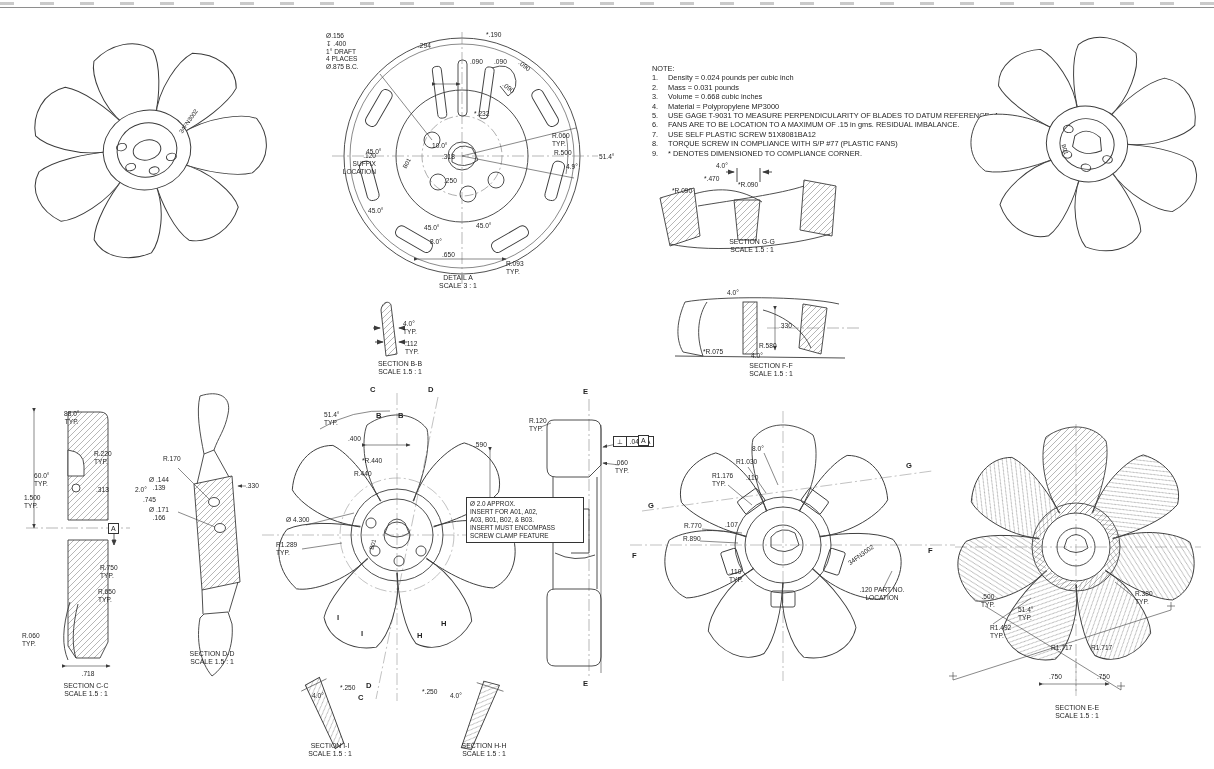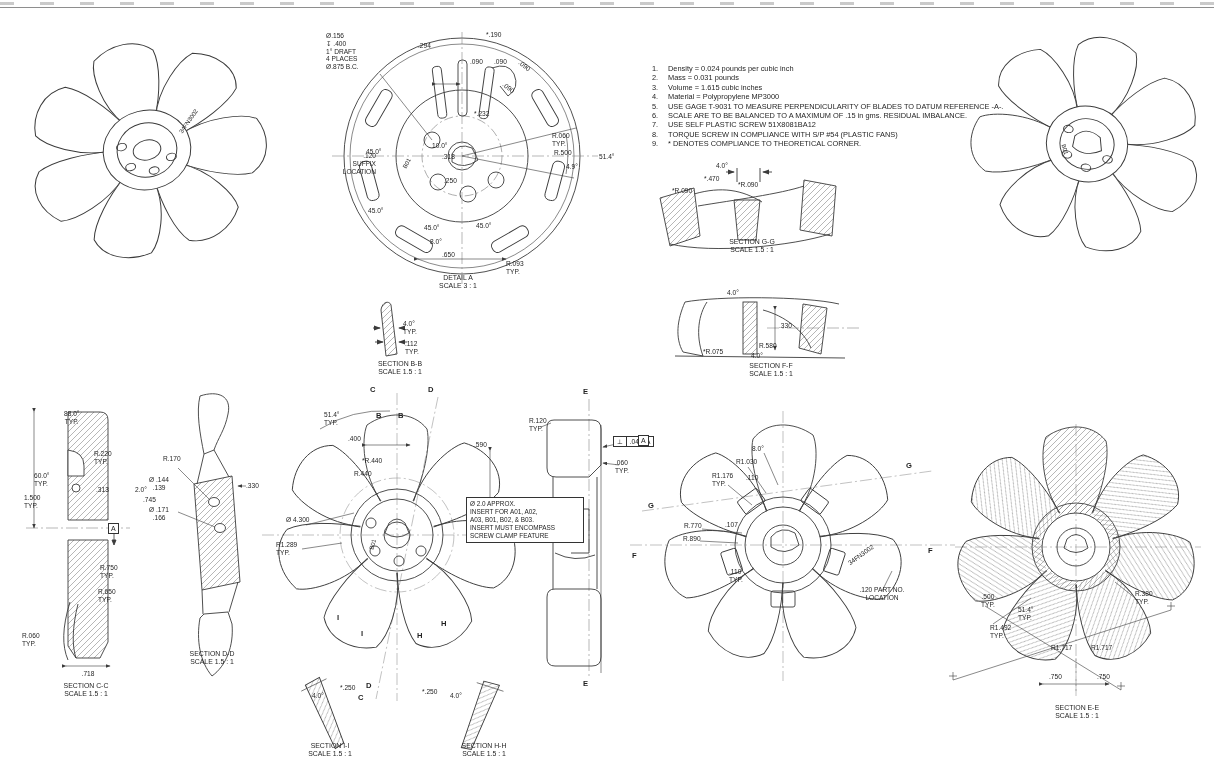--- a/index.html
+++ b/index.html
@@ -175,55 +175,56 @@
     </svg>
     <div class="dim" style="left:58px;top:24px">4.0°
 TYP.</div>
     <div class="dim" style="left:60px;top:44px">.112
 TYP.</div>
     <div class="cap" style="left:5px;top:64px;width:100px">SECTION B-B
 SCALE 1.5 : 1</div>
   </div>
 
   <div class="notes" style="left:652px;top:64px;width:430px">
+    <div>NOTE:</div>
     <div class="note-item">
         <span class="nn">1.</span>
         <span>Density = 0.024 pounds per cubic inch</span>
       </div>
     <div class="note-item">
         <span class="nn">2.</span>
         <span>Mass = 0.031 pounds</span>
       </div>
     <div class="note-item">
         <span class="nn">3.</span>
-        <span>Volume = 1.615 cubic inches</span>
+        <span>Volume = 0.668 cubic inches</span>
       </div>
     <div class="note-item">
         <span class="nn">4.</span>
         <span>Material =  Polypropylene MP3000</span>
       </div>
     <div class="note-item">
         <span class="nn">5.</span>
         <span>USE GAGE T-9031 TO MEASURE PERPENDICULARITY OF BLADES TO DATUM REFERENCE -A-.</span>
       </div>
     <div class="note-item">
         <span class="nn">6.</span>
-        <span>SCALE ARE TO BE BALANCED TO A MAXIMUM OF .15 in gms. RESIDUAL IMBALANCE.</span>
+        <span>FANS ARE TO BE LOCATION TO A MAXIMUM OF .15 in gms. RESIDUAL IMBALANCE.</span>
       </div>
     <div class="note-item">
         <span class="nn">7.</span>
         <span>USE SELF PLASTIC SCREW 51X8081BA12</span>
       </div>
     <div class="note-item">
         <span class="nn">8.</span>
-        <span>TORQUE SCREW IN COMPLIANCE WITH S/P #54 (PLASTIC FANS)</span>
+        <span>TORQUE SCREW IN COMPLIANCE WITH S/P #77 (PLASTIC FANS)</span>
       </div>
     <div class="note-item">
         <span class="nn">9.</span>
-        <span>* DENOTES COMPLIANCE TO THEORETICAL CORNER.</span>
+        <span>* DENOTES DIMENSIONED TO COMPLIANCE CORNER.</span>
       </div>
   </div>
 
   <div class="view" style="left:642px;top:158px;width:220px;height:105px">
     <svg class="vsvg" width="220" height="105" viewBox="0 0 220 105">
       <g stroke="#3b3b3b" stroke-width="0.9" fill="none">
         <path d="M18,40 L52,30 L58,78 L28,88 z" fill="url(#hatch)"></path>
         <path d="M162,22 L194,28 L190,78 L158,72 z" fill="url(#hatch)"></path>
         <path d="M92,42 L118,42 L114,82 L96,82 z" fill="url(#hatch)"></path>
         <path d="M52,36 C80,28 100,32 120,44"></path>

